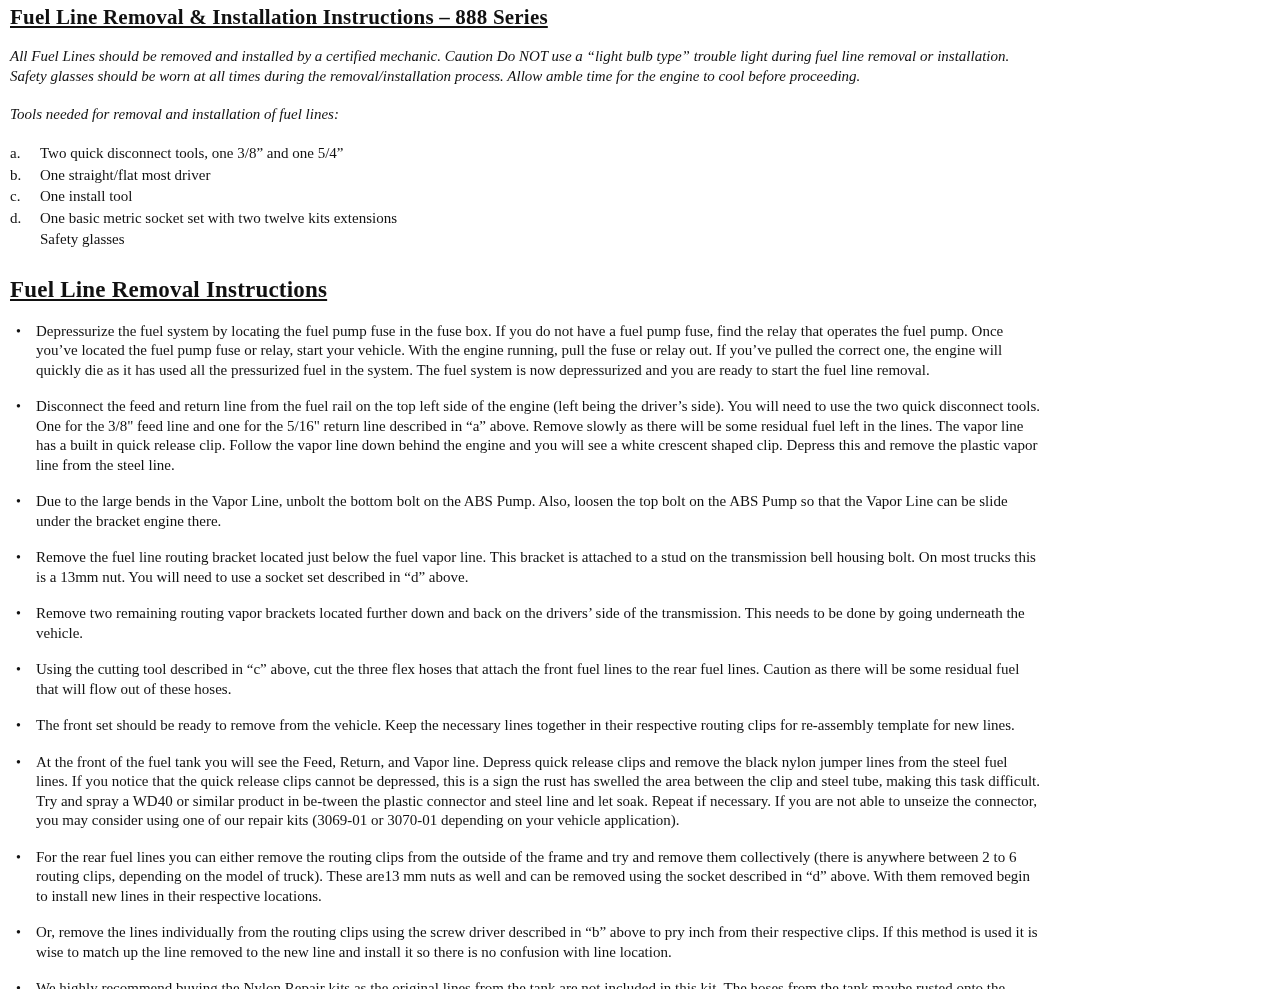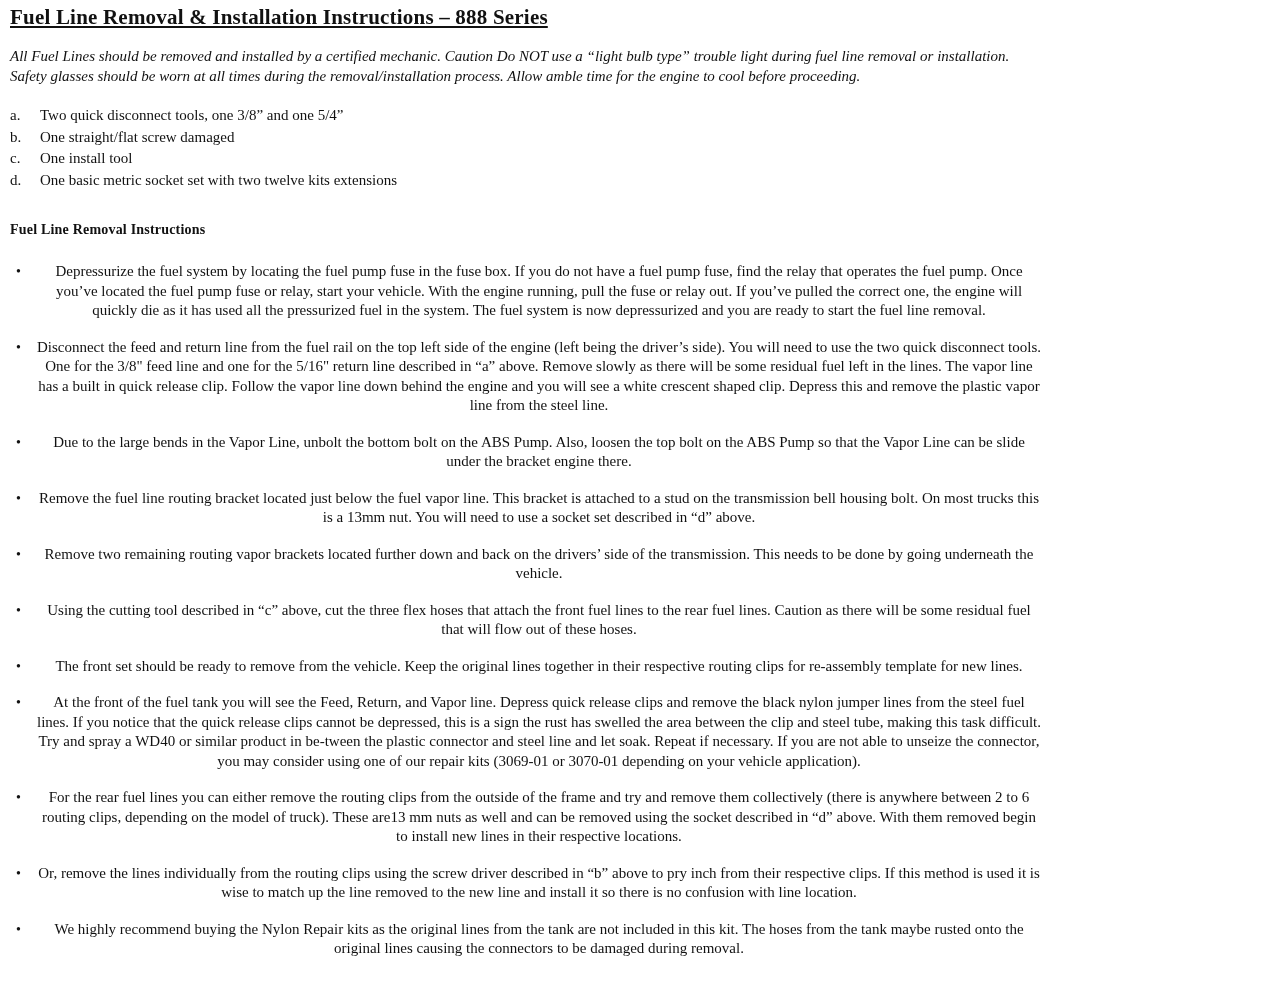--- a/index.html
+++ b/index.html
@@ -22,23 +22,24 @@
   }
   h1.doc-title {
     font-size: 21px;
     line-height: 26px;
     font-weight: bold;
     text-decoration: underline;
     margin: 0 0 16px 0;
     letter-spacing: 0.2px;
   }
   h2.section-heading {
-    font-size: 14px;
+    font-size: 23px;
     line-height: 25px;
     font-weight: bold;
+    text-decoration: underline;
     margin: 26px 0 20px 0;
     letter-spacing: 0.2px;
   }
   p.para {
     margin: 0 0 18px 0;
     font-style: italic;
   }
   .tool-list {
     margin: 19px 0 0 0;
   }
@@ -65,53 +66,57 @@
     line-height: 19.5px;
   }
   .step-item .bullet {
     flex: 0 0 26px;
     padding-left: 6px;
     box-sizing: border-box;
     font-size: 14px;
   }
   .step-item .text {
     flex: 1 1 auto;
-    text-align: center;
   }
 </style>
 </head>
 <body>
 
 <div class="page">
   <h1 class="doc-title">Fuel Line Removal &amp; Installation Instructions – 888 Series</h1>
 
   <p class="para">All Fuel Lines should be removed and installed by a certified mechanic. Caution Do NOT use a “light bulb type” trouble light during fuel line removal or installation. Safety glasses should be worn at all times during the removal/installation process.  Allow amble time for the engine to cool before proceeding.</p>
 
+  <p class="para">Tools needed for removal and installation of fuel lines:</p>
 
   <div class="tool-list" id="tools-list">
   <div class="tool-item">
     <span class="marker">a.</span>
     <span class="text">Two quick disconnect tools, one 3/8” and one 5/4”</span>
   </div>
 
   <div class="tool-item">
     <span class="marker">b.</span>
-    <span class="text">One straight/flat screw damaged</span>
+    <span class="text">One straight/flat most driver</span>
   </div>
 
   <div class="tool-item">
     <span class="marker">c.</span>
     <span class="text">One install tool</span>
   </div>
 
   <div class="tool-item">
     <span class="marker">d.</span>
     <span class="text">One basic metric socket set with two twelve kits extensions</span>
   </div>
 
+  <div class="tool-item">
+    <span class="marker"></span>
+    <span class="text">Safety glasses</span>
+  </div>
 </div>
 
   <h2 class="section-heading">Fuel Line Removal Instructions</h2>
 
   <div class="steps" id="steps-list">
   <div class="step-item">
     <span class="bullet">•</span>
     <span class="text">Depressurize the fuel system by locating the fuel pump fuse in the fuse box. If you do not have a fuel pump fuse, find the relay that operates the fuel pump. Once you’ve located the fuel pump fuse or relay, start your vehicle. With the engine running, pull the fuse or relay out. If you’ve pulled the correct one, the engine will quickly die as it has used all the pressurized fuel in the system. The fuel system is now depressurized and you are ready to start the fuel line removal.</span>
   </div>
 
@@ -135,21 +140,21 @@
     <span class="text">Remove two remaining routing vapor brackets located further down and back on the drivers’ side of the transmission. This needs to be done by going underneath the vehicle.</span>
   </div>
 
   <div class="step-item">
     <span class="bullet">•</span>
     <span class="text">Using the cutting tool described in “c” above, cut the three flex hoses that attach the front fuel lines to the rear fuel lines. Caution as there will be some residual fuel that will flow out of these hoses.</span>
   </div>
 
   <div class="step-item">
     <span class="bullet">•</span>
-    <span class="text">The front set should be ready to remove from the vehicle. Keep the original lines together in their respective routing clips for re-assembly template for new lines.</span>
+    <span class="text">The front set should be ready to remove from the vehicle. Keep the necessary lines together in their respective routing clips for re-assembly template for new lines.</span>
   </div>
 
   <div class="step-item">
     <span class="bullet">•</span>
     <span class="text">At the front of the fuel tank you will see the Feed, Return, and Vapor line. Depress quick release clips and remove the black nylon jumper lines from the steel fuel lines. If you notice that the quick release clips cannot be depressed, this is a sign the rust has swelled the area between the clip and steel tube, making this task difficult. Try and spray a WD40 or similar product in be-tween the plastic connector and steel line and let soak. Repeat if necessary. If you are not able to unseize the connector, you may consider using one of our repair kits (3069-01 or 3070-01 depending on your vehicle application).</span>
   </div>
 
   <div class="step-item">
     <span class="bullet">•</span>
     <span class="text">For the rear fuel lines you can either remove the routing clips from the outside of the frame and try and remove them collectively (there is anywhere between 2 to 6 routing clips, depending on the model of truck). These are13 mm nuts as well and can be removed using the socket described in “d” above. With them removed begin to install new lines in their respective locations.</span>

